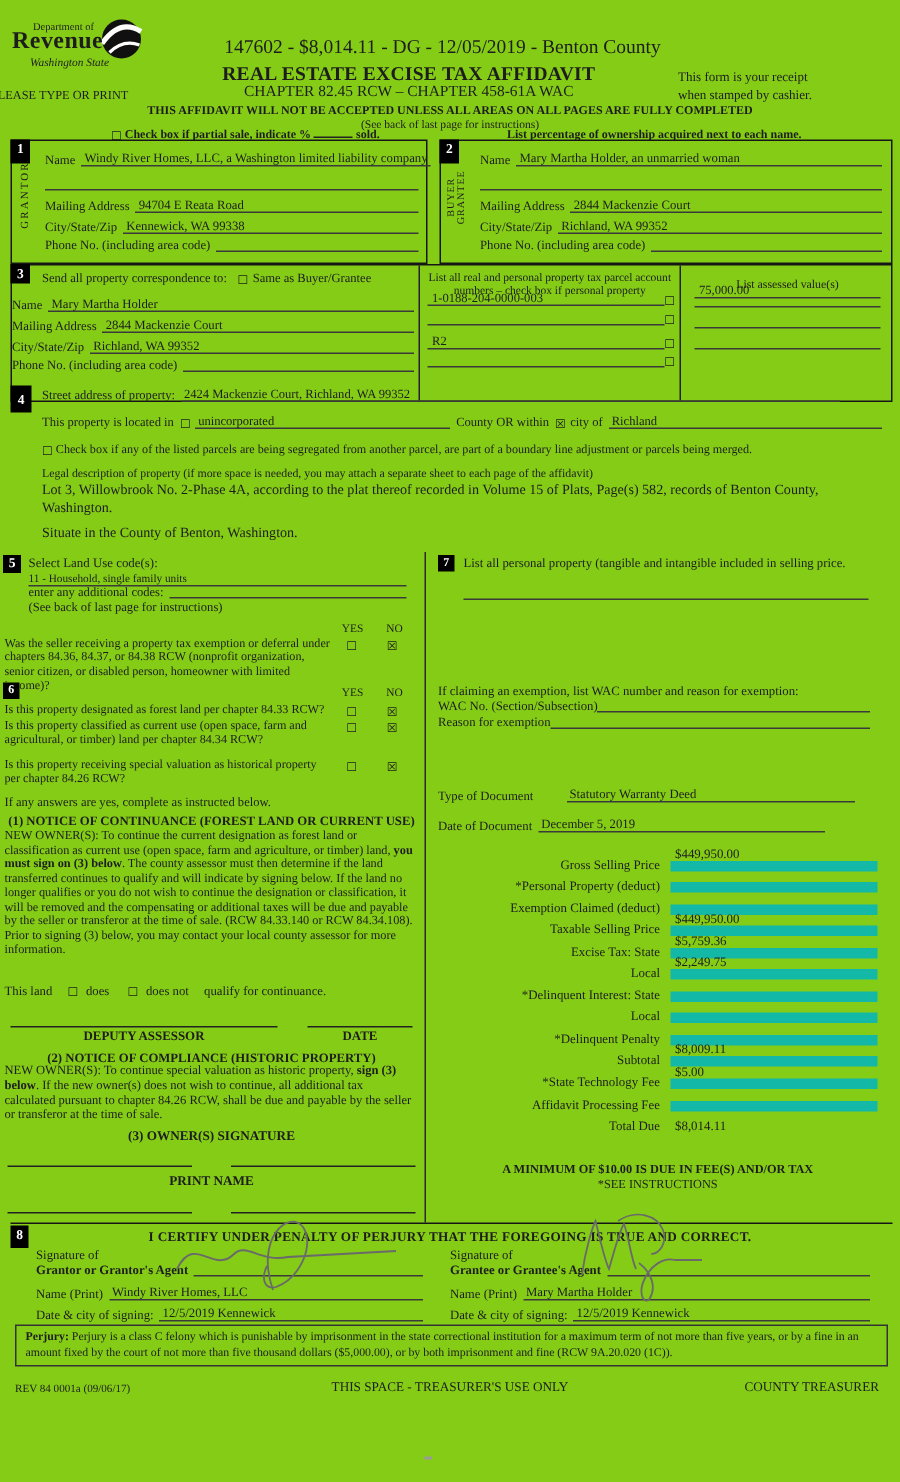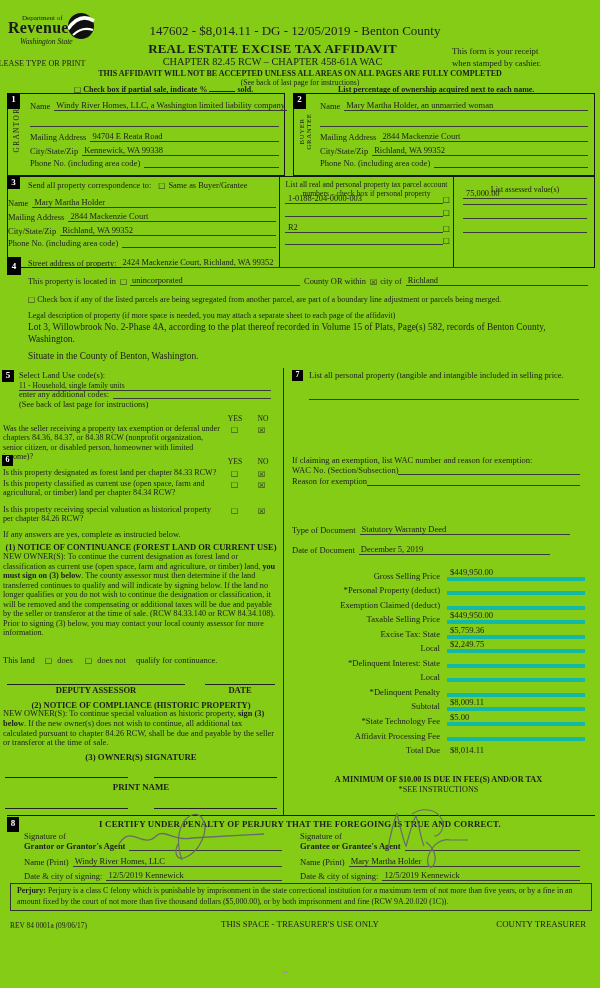--- a/index.html
+++ b/index.html
@@ -22,21 +22,21 @@
           text-align:center; line-height:1.1; }
   .q { display:flex; align-items:flex-start; font-size:8.1px; line-height:1.17; }
   .q .qt { width:218px; }
   .q .cbc { width:27px; text-align:center; padding-top:1px; }
   .ynh { position:absolute; font-size:7.6px; }
   .para { font-size:8.2px; line-height:1.16; text-align:left; }
   .ntitle { font-size:8.5px; font-weight:bold; text-align:center; }
   .sigline { border-bottom:1.1px solid #222; height:10px; }
   .frow { display:flex; align-items:flex-end; height:14.55px; font-size:8.6px; }
   .frow .flab { width:155px; text-align:right; padding-right:7px; white-space:nowrap; }
-  .frow .fval { flex:1; border-bottom:4px solid #14b8a6; padding:0 3px; white-space:nowrap; }
+  .frow .fval { flex:1; border-bottom:7px solid #14b8a6; padding:0 3px; white-space:nowrap; }
   .frow.nol .fval { border-bottom:none; }
   .prow { position:absolute; display:flex; align-items:flex-end; font-size:8.4px; }
   .prow .pline { flex:1; border-bottom:1px solid #3a3a3a; padding:0 3px; white-space:nowrap; }
   .vline { position:absolute; border-bottom:1px solid #3a3a3a; font-size:8.4px; padding:0 3px; }
   svg.sig { position:absolute; z-index:4; pointer-events:none; }
 </style>
 </head>
 <body>
 
 <div class="page">
@@ -288,21 +288,21 @@
     <div class="abs" style="left:0;top:86px;width:292px;font-size:8.5px;">If claiming an exemption, list WAC number and reason for exemption:</div>
     <div class="fl abs" style="left:0;top:96px;width:288px;">
       <span class="lbl" style="margin-right:0;">WAC No. (Section/Subsection)</span>
       <span class="val"></span>
     </div>
     <div class="fl abs" style="left:0;top:107px;width:288px;font-family:Liberation Serif, serif;">
       <span class="lbl" style="margin-right:0;">Reason for exemption</span>
       <span class="val"></span>
     </div>
 
-    <div class="fl abs" style="left:0;top:155px;width:278px;">
+    <div class="fl abs" style="left:0;top:155px;width:278px;gap:18px;">
       <span class="lbl">Type of Document</span>
       <span class="val">Statutory Warranty Deed</span>
     </div>
     <div class="fl abs" style="left:0;top:175px;width:258px;">
       <span class="lbl">Date of Document</span>
       <span class="val">December 5, 2019</span>
     </div>
 
     <div class="abs" style="left:0;top:197px;width:293px;">
       <div class="frow">

